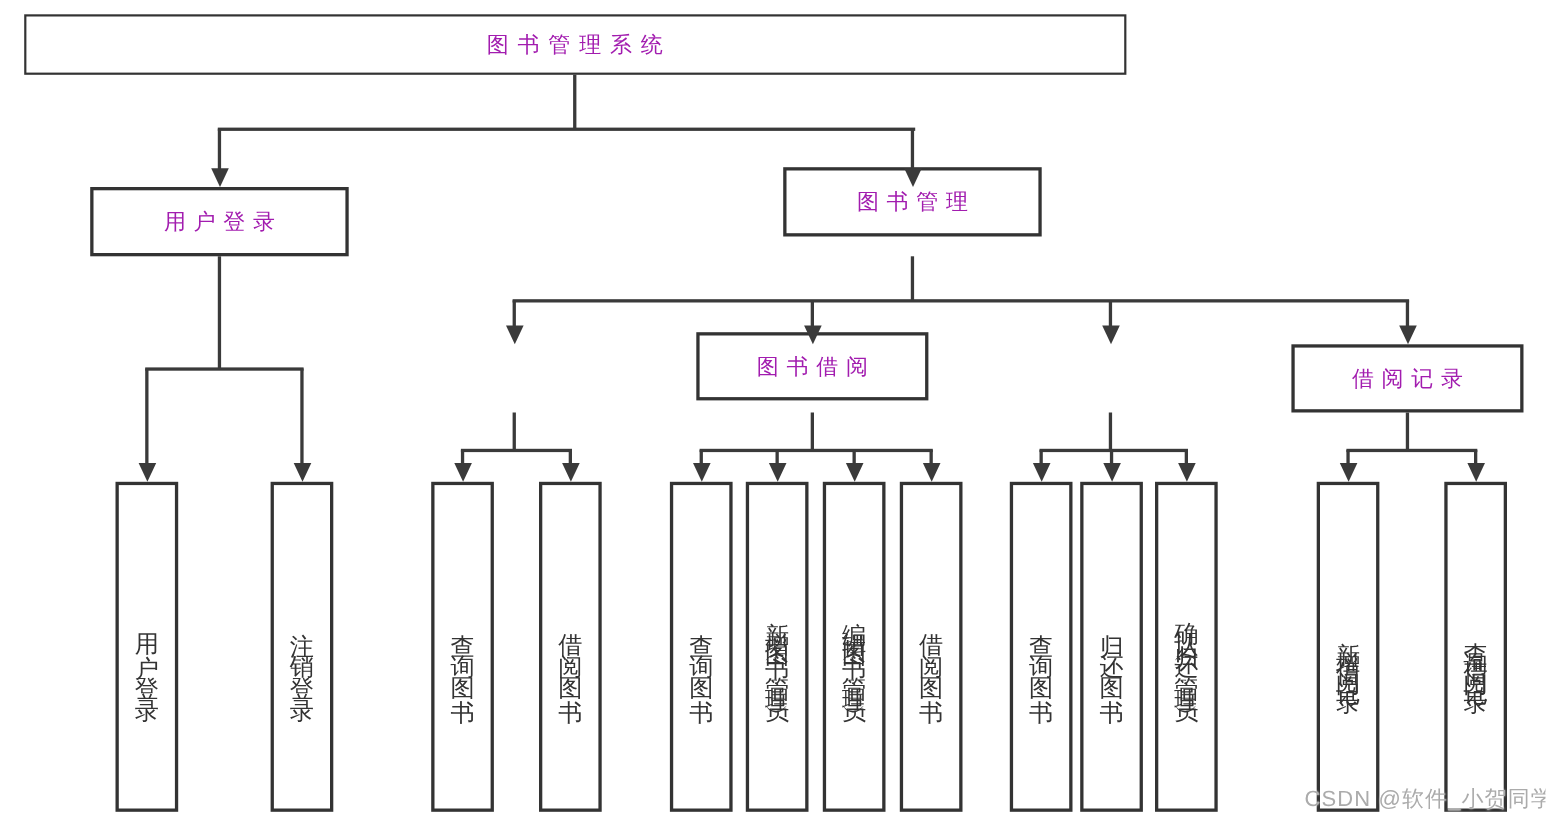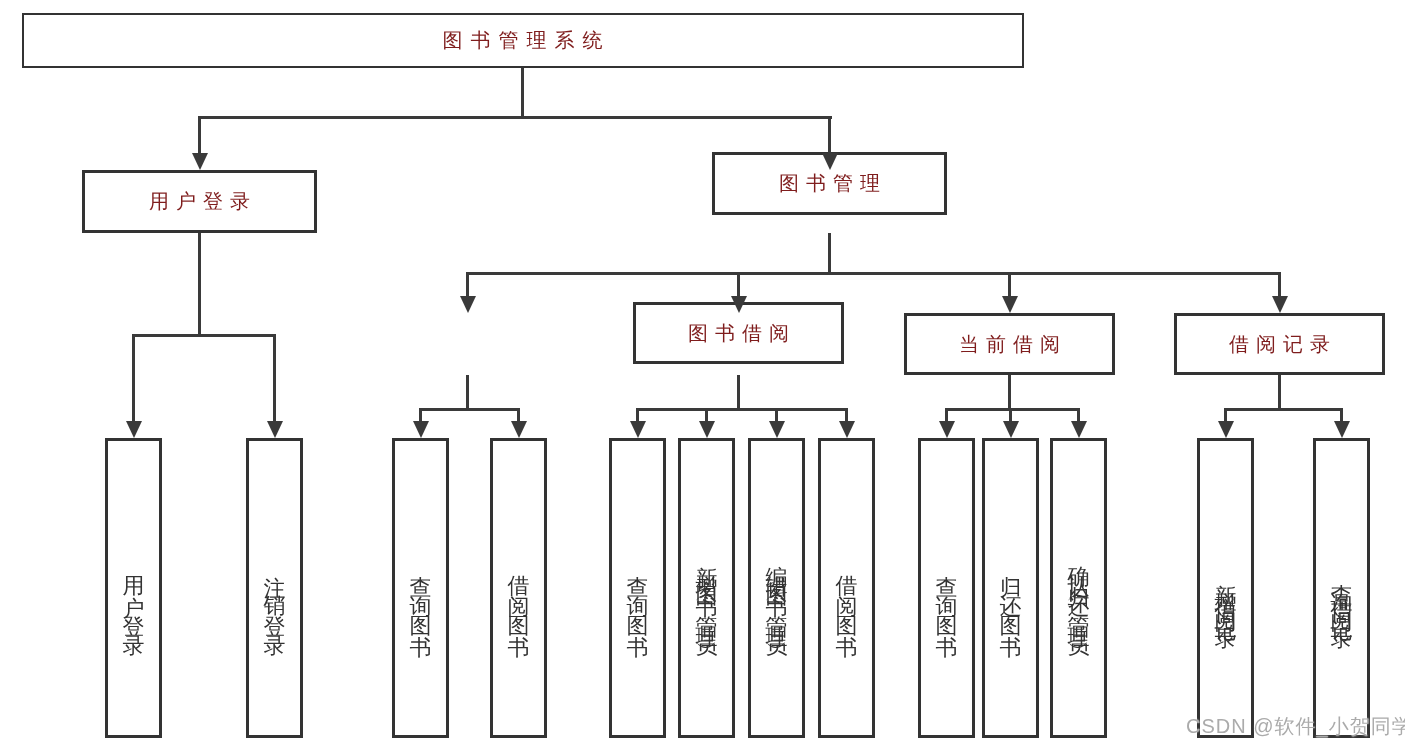--- a/index.html
+++ b/index.html
@@ -7,21 +7,21 @@
     width:1405px;height:747px;background:#ffffff;position:relative;overflow:hidden;
     font-family:"Liberation Sans","DejaVu Sans",sans-serif;
   }
   .canvas{position:absolute;left:0;top:0;width:1405px;height:747px;}
   *{box-sizing:border-box;}
 
   
   .box{
     position:absolute;background:#fff;border:3px solid #333;
     display:flex;align-items:center;justify-content:center;
-    color:#7f1d1d;font-size:20px;letter-spacing:7px;white-space:nowrap;
+    color:#a21caf;font-size:20px;letter-spacing:7px;white-space:nowrap;
   }
   .box.root{border-width:2px;letter-spacing:8px;}
   .box span{display:block;padding-left:7px;} 
 
   
   .leaf{
     position:absolute;top:438px;width:57px;height:300px;
     background:#fff;border:3px solid #333;color:#333;
     display:grid;place-items:center;
   }
@@ -61,23 +61,20 @@
 
   <div class="box" style="left:82px;top:170px;width:235px;height:63px">
     <span>用户登录</span>
   </div>
   <div class="box" style="left:712px;top:152px;width:235px;height:63px">
     <span>图书管理</span>
   </div>
 
   <div class="box" style="left:633px;top:302px;width:211px;height:62px">
     <span>图书借阅</span>
-  </div>
-  <div class="box" style="left:904px;top:313px;width:211px;height:62px">
-    <span>当前借阅</span>
   </div>
   <div class="box" style="left:1174px;top:313px;width:211px;height:62px">
     <span>借阅记录</span>
   </div>
 
   <div class="leaf s4" style="left:105px">
     <span>用户登录</span>
   </div>
   <div class="leaf s4" style="left:246px">
     <span>注销登录</span>

